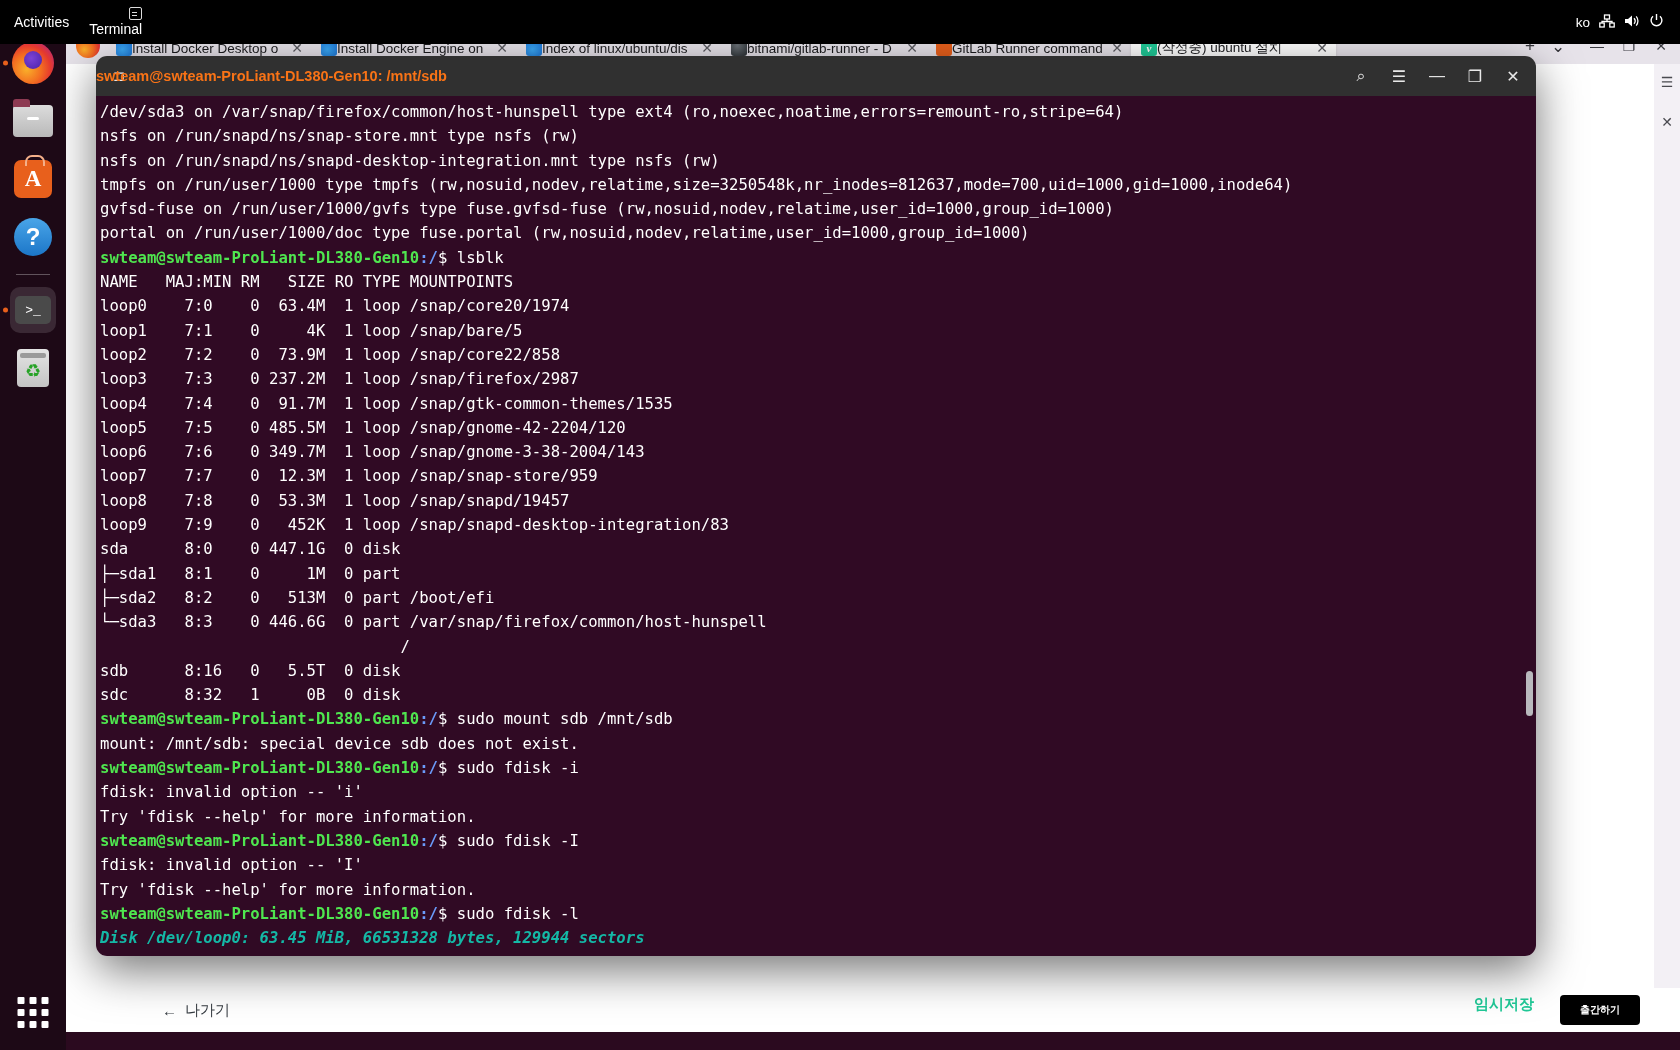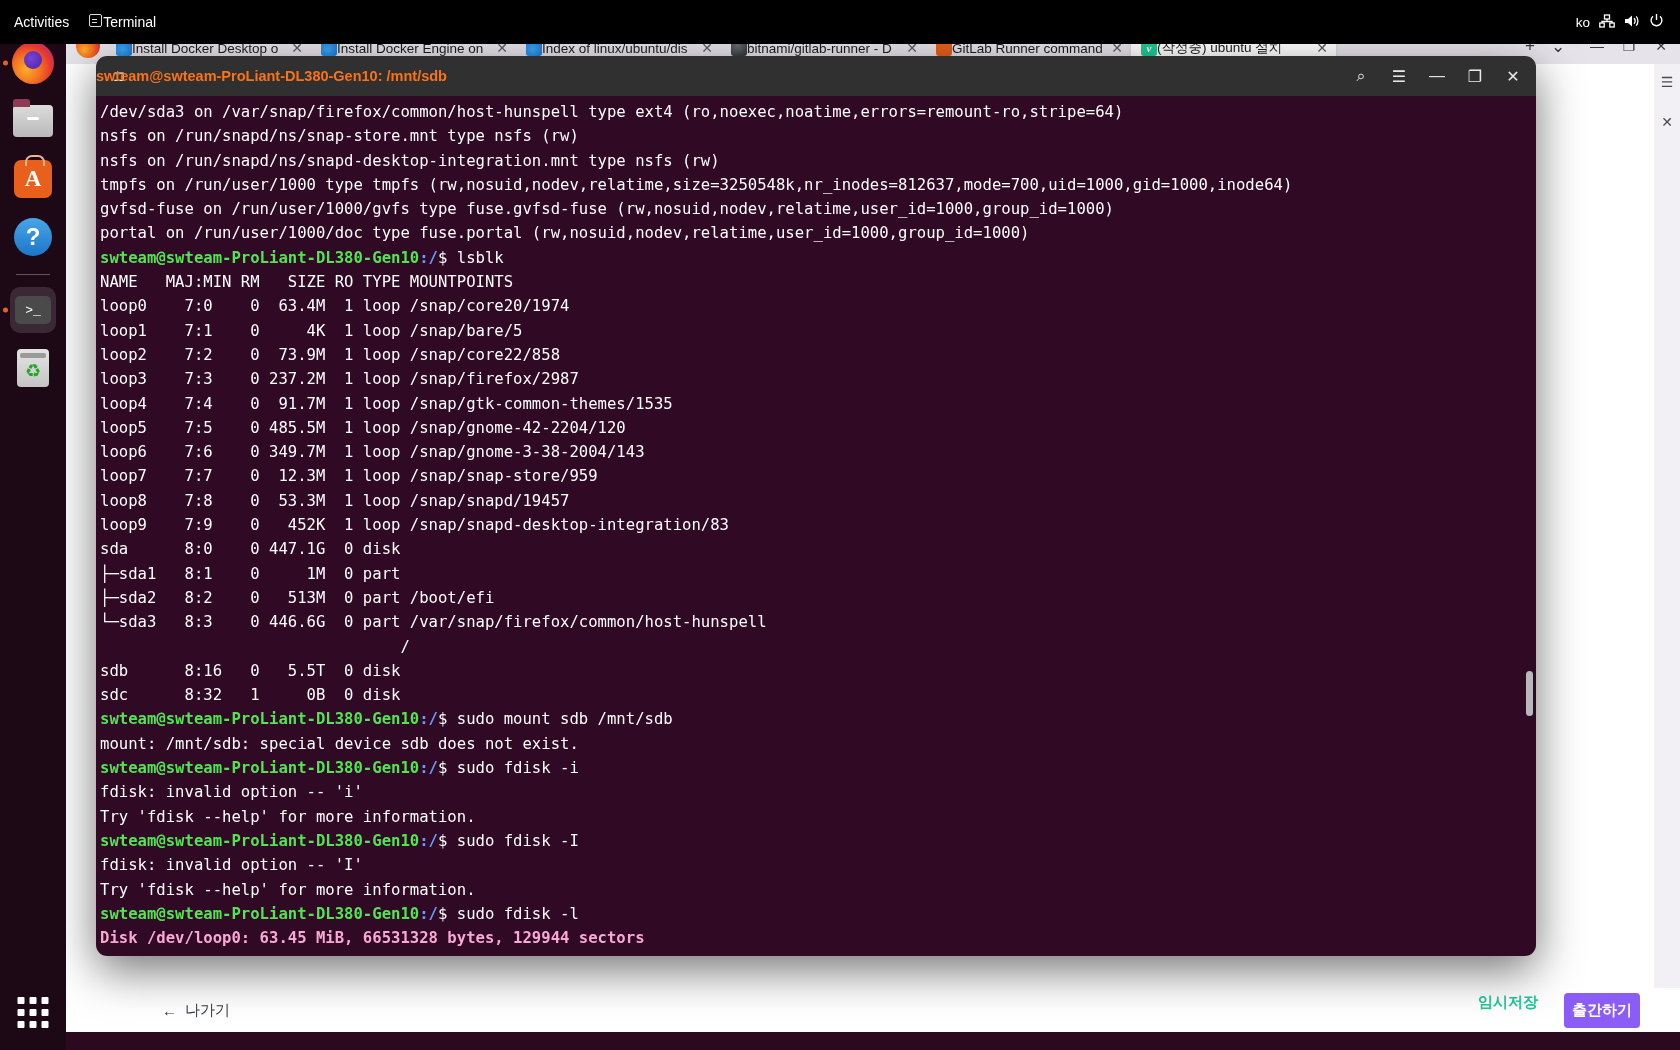--- a/index.html
+++ b/index.html
@@ -10,21 +10,21 @@
     position:relative;
   }
 
   
   #topbar{
     position:absolute; top:0; left:0; width:1680px; height:44px;
     background:#000; color:#fff; display:flex; align-items:center;
     font-size:14px; z-index:50;
   }
   #topbar .activities{ padding:0 14px 0 14px; }
-  #topbar .app-entry{ display:flex; align-items:flex-start; gap:1px; padding:0 6px; }
+  #topbar .app-entry{ display:flex; align-items:flex-end; gap:1px; padding:0 6px;flex-direction:column; }
   #topbar .app-icon{
     width:13px; height:13px; border:1.4px solid #ddd; border-radius:2px;
     position:relative; display:inline-block;
   }
   #topbar .app-icon:after{
     content:""; position:absolute; left:2px; top:3.5px; width:5px; height:1.3px;
     background:#ddd; box-shadow:0 3px 0 #ddd;
   }
   #topbar .clock{
     position:absolute; left:0; right:0; text-align:center;
@@ -172,22 +172,22 @@
     position:absolute; left:66px; bottom:18px; width:1614px; height:44px;
     background:#fff; display:flex; align-items:center;
     padding:0 40px 0 96px; font-size:15px; color:#343a40; z-index:12;
   }
   #page-bottom .exit{ display:flex; align-items:center; gap:8px; color:#343a40; }
   #page-bottom .right-actions{
     margin-left:auto; display:flex; align-items:flex-start; gap:26px;
   }
   #page-bottom .tempsave{ color:#20c997; font-weight:bold; font-size:15px; }
   #page-bottom .publish{
-    background:#8b5cf6; color:#fff; font-weight:bold;
-    padding:8px 8px; border-radius:4px; font-size:15px;
+    background:#000000; color:#fff; font-weight:bold;
+    padding:8px 20px; border-radius:4px; font-size:10px;
   }
 
   
   #terminal{
     position:absolute; left:96px; top:56px; width:1440px; height:900px;
     border-radius:11px; overflow:hidden; z-index:30;
     box-shadow:0 14px 46px rgba(0,0,0,0.55);
     display:flex; flex-direction:column;
   }
   #term-header{
@@ -210,21 +210,21 @@
   #term-text{
     position:absolute; left:0; top:0; right:12px;
     padding:4px 0 0 2px;
     font-family:"DejaVu Sans Mono","Liberation Mono", monospace;
     font-size:15.6px; line-height:24.3px; color:#ffffff;
     white-space:pre;
   }
   .l{ padding-left:2px; }
   .prompt-user{ color:#4fe64f; font-weight:bold; }
   .prompt-path{ color:#6b9bfa; font-weight:bold; }
-  .bold-w{ color:#f9a8d4; font-weight:bold; }
+  .bold-w{ color:#14b8a6; font-weight:bold;font-style:italic; }
   #term-scrollbar{
     position:absolute; right:3px; top:575px; width:7px; height:45px;
     background:#b9b9bd; border-radius:4px;
   }
 </style>
 </head>
 <body>
 
 <div id="firefox">
   <div id="ff-tabstrip">

